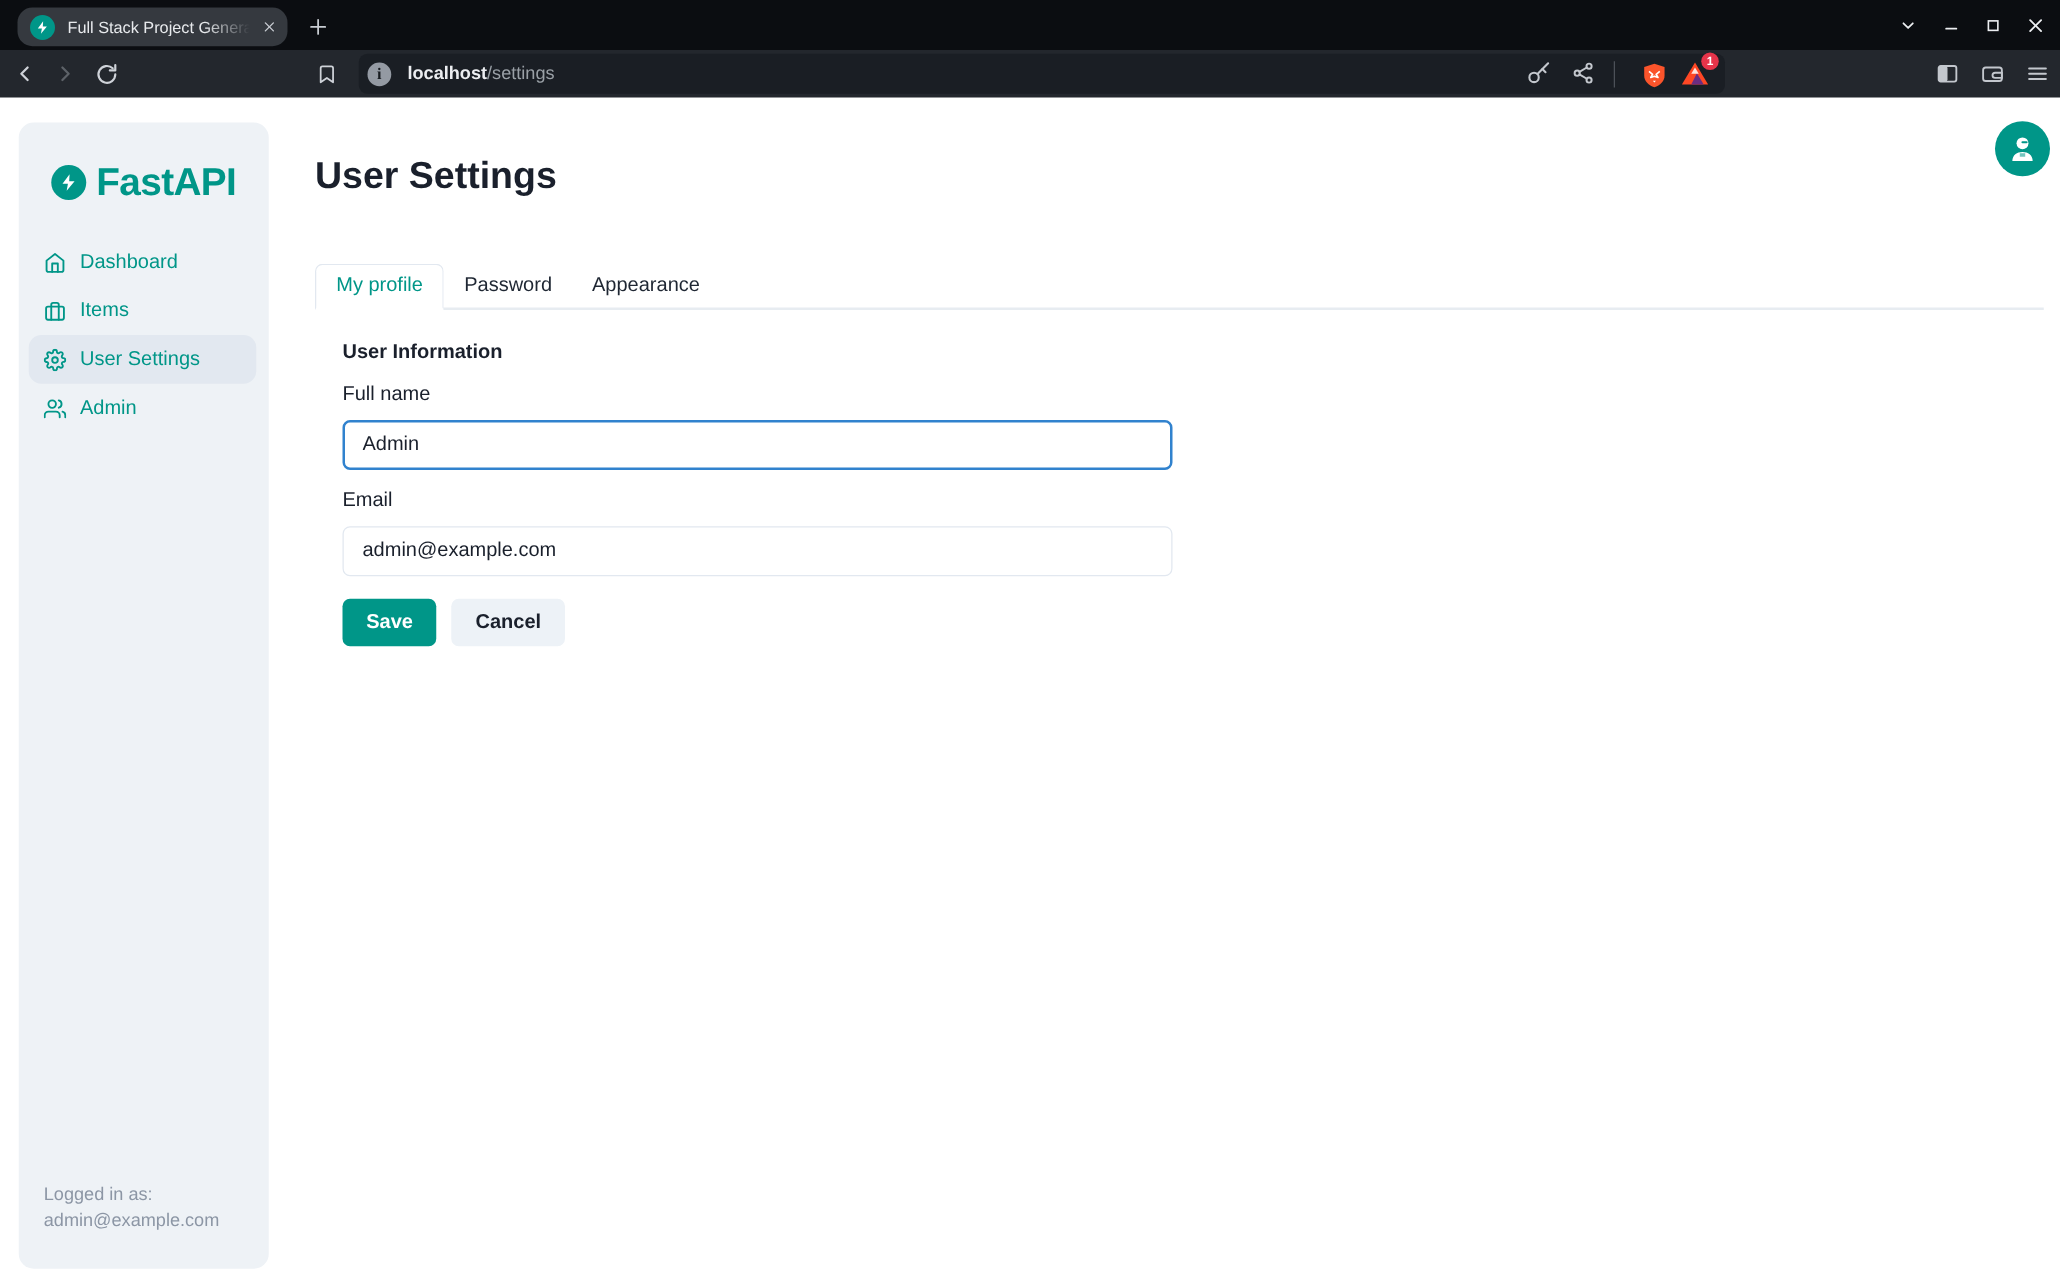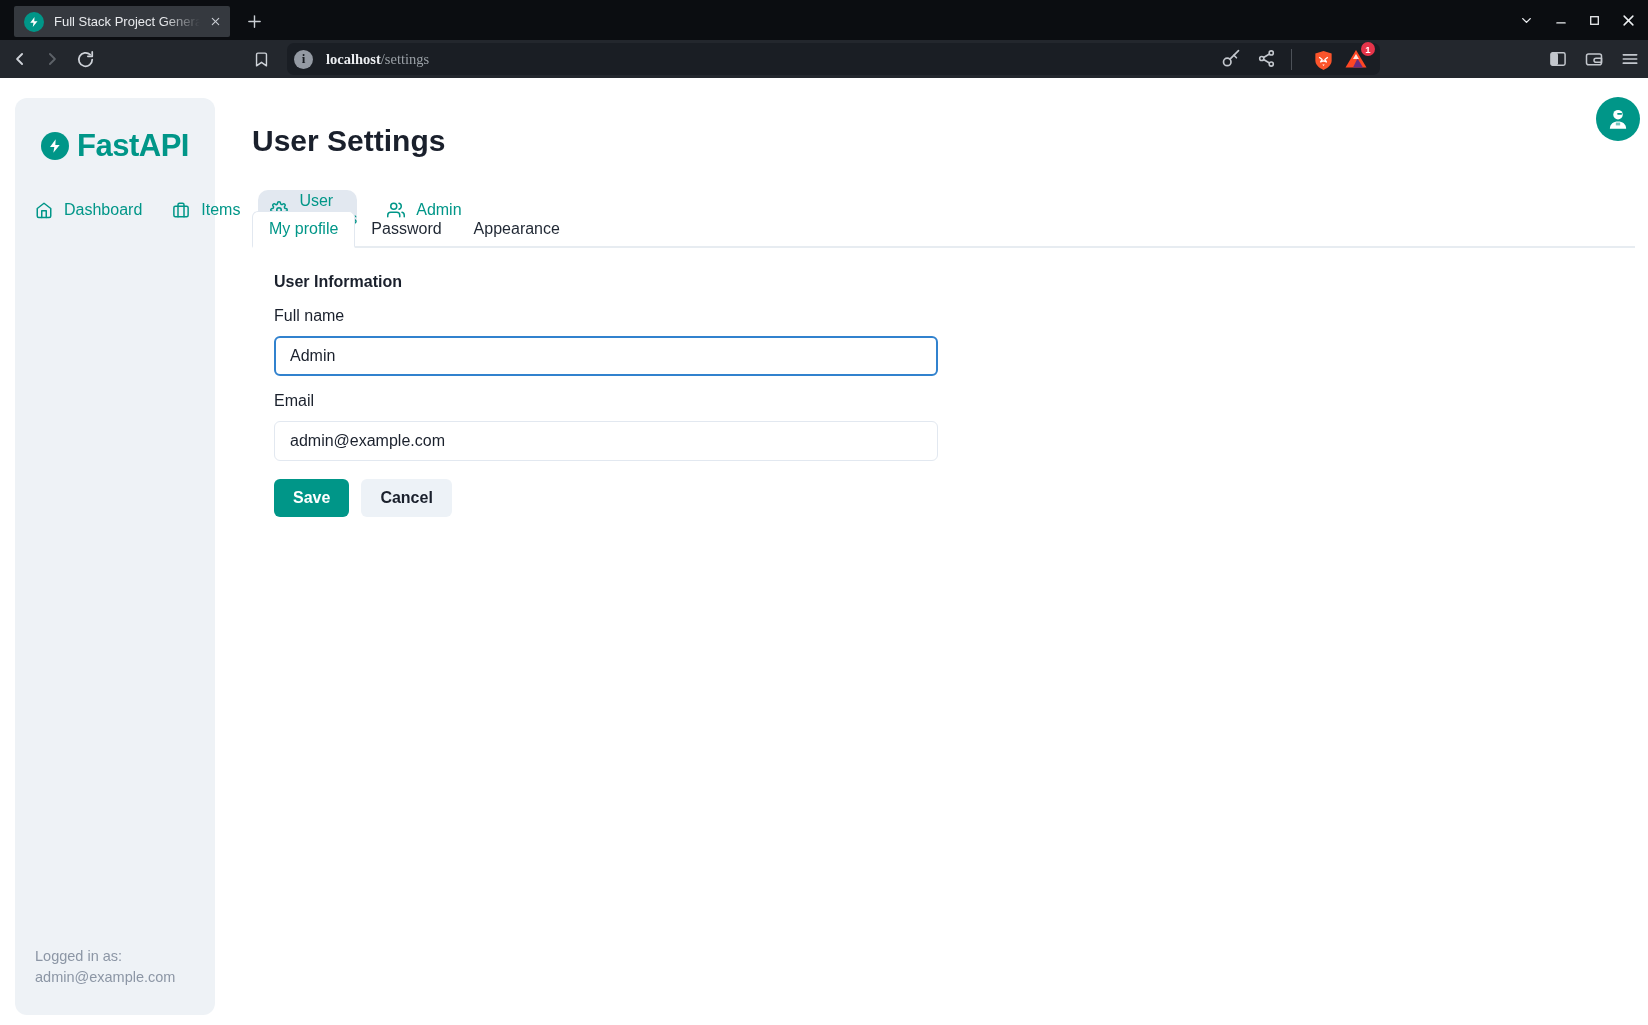--- a/index.html
+++ b/index.html
@@ -7,21 +7,21 @@
   body {
     font-family: "Liberation Sans", sans-serif;
     background:#ffffff; position:relative; overflow:hidden;
   }
   svg { display:block; }
 
   
   .tabstrip { position:absolute; top:0; left:0; width:1648px; height:40px; background:#0b0d11; }
   .tab {
     position:absolute; left:14px; top:6px; width:216px; height:31px;
-    background:#35393f; border-radius:2px; display:flex; align-items:center;
+    background:#35393f; border-radius:12px; display:flex; align-items:center;
     padding:0 6px 0 10px; color:#e8eaed;
   }
   .favicon { width:20px; height:20px; border-radius:50%; background:#009688;
     display:flex; align-items:center; justify-content:center; flex:none; }
   .tab-title {
     font-size:13px; margin-left:10px; flex:1; overflow:hidden; white-space:nowrap;
     -webkit-mask-image:linear-gradient(90deg,#000 72%,transparent 96%);
     mask-image:linear-gradient(90deg,#000 72%,transparent 96%);
   }
   .tab-close { width:18px; height:18px; border-radius:50%; color:#c9cdd3;
@@ -41,21 +41,21 @@
   .bookmark-btn { left:251px; }
 
   .omnibox {
     position:absolute; left:287px; top:43px; width:1093px; height:32px;
     background:#1a1e24; border-radius:7px; display:flex; align-items:center;
     padding:0 12px 0 7px; color:#c3c7cd;
   }
   .info-badge { width:19px; height:19px; border-radius:50%; background:#949aa3;
     color:#171b20; font-size:13px; font-weight:bold; display:flex; align-items:center;
     justify-content:center; flex:none; font-family:"Liberation Serif", serif; }
-  .url-text { margin-left:13px; font-size:14.5px; white-space:nowrap;font-family:Liberation Serif, serif; }
+  .url-text { margin-left:13px; font-size:14.5px; white-space:nowrap; }
   .url-host { color:#eceef1; font-weight:600; }
   .url-path { color:#9aa0a6; font-weight:400; }
   .omni-spacer { flex:1; }
   .omni-icon { width:20px; height:20px; color:#c3c7cd; margin-left:16px; }
   .omni-divider { width:1px; height:21px; background:#4c5158; margin:0 4px 0 14px; }
   .badge-wrap { position:relative; margin-left:12px; width:24px; height:24px; }
   .rewards-badge {
     position:absolute; top:-5px; right:-7px; min-width:14px; height:14px; border-radius:7px;
     background:#e6344a; color:#fff; font-size:9.5px; font-weight:bold;
     display:flex; align-items:center; justify-content:center; padding:0 3px;
@@ -65,21 +65,21 @@
 
   
   .sidebar {
     position:absolute; left:15px; top:98px; width:200px; height:917px;
     background:#eef2f6; border-radius:12px;
   }
   .logo { display:flex; align-items:center; justify-content:center; gap:8px; padding-top:30px; }
   .logo-badge { width:28px; height:28px; border-radius:50%; background:#009688;
     display:flex; align-items:center; justify-content:center; }
   .logo-text { font-size:31px; font-weight:bold; color:#009688; letter-spacing:-0.5px; }
-  .nav { margin-top:26px; display:flex; }
+  .nav { margin-top:26px; display:flex; flex-direction:column; }
   .nav-item {
     height:39px; display:flex; align-items:center; gap:11px;
     margin:0 10px 0 8px; padding-left:12px; border-radius:10px;
     color:#009688; font-size:16px; font-weight:500; cursor:pointer;
   }
   .nav-item.active { background:#e2e8f0; }
   .nav-ic { width:18px; height:18px; flex:none; }
   .logged-in { position:absolute; left:20px; bottom:26px; font-size:14.5px;
     color:#8c96a5; line-height:1.5; }
 

